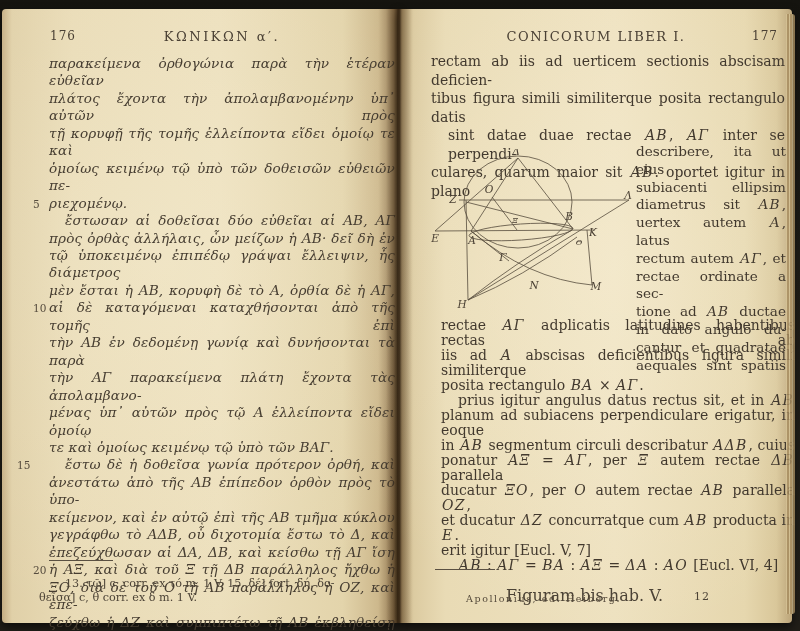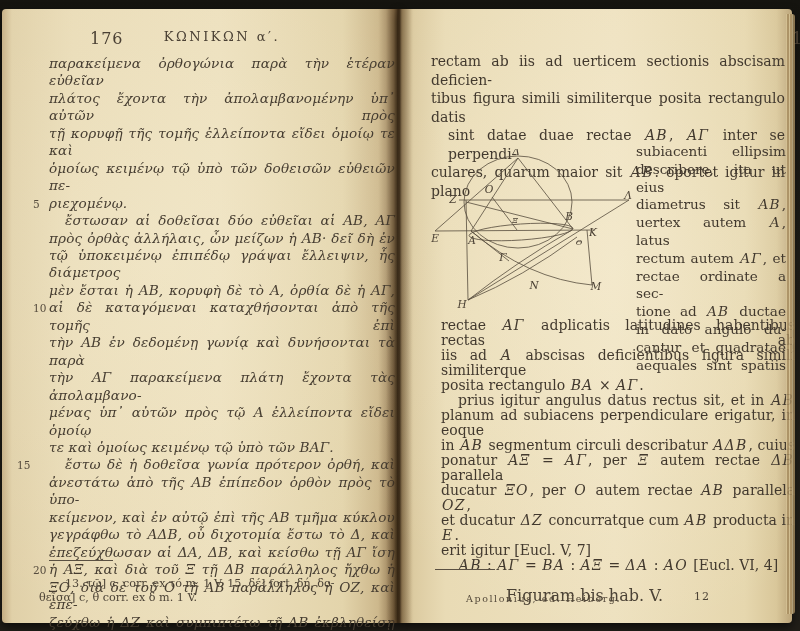--- a/index.html
+++ b/index.html
@@ -38,21 +38,21 @@
     background:repeating-linear-gradient(90deg,#d6c396 0 1.5px,#a68c5f 1.5px 3px);
     opacity:.8;border-radius:0 3px 3px 0;
   }
   .gutter-shadow{
     position:absolute;top:9px;left:386px;width:26px;height:614px;
     background:linear-gradient(90deg,rgba(60,40,15,0) 0%,rgba(60,40,15,.45) 42%,rgba(30,18,5,.75) 50%,rgba(60,40,15,.35) 60%,rgba(60,40,15,0) 100%);
     pointer-events:none;
   }
   
   .runhead{position:absolute;top:20px;left:0;right:0;height:18px;color:#4a4034;}
-  .pagenum{font-size:16px;letter-spacing:1px;margin-left:40px;}
+  .pagenum{font-size:12px;letter-spacing:1px;}
   .runtitle{font-size:13px;letter-spacing:2.5px;text-align:center;}
   
   .greek-block{
     position:absolute;left:47px;top:46px;width:346px;
     font-size:13.6px;line-height:17.45px;font-style:italic;
     color:#46地3b31;color:#463d31;letter-spacing:.15px;
   }
   .gl{position:relative;text-align:justify;text-align-last:justify;white-space:normal;}
   .gl.short{text-align-last:left;}
   .gl.indent{padding-left:16px;}
@@ -116,20 +116,21 @@
 
   <div class="fnrule" style="left:47px;top:551px;width:64px;"></div>
   <div class="fn-block" style="left:37px;top:556px;width:356px;">
       <div class="fn indent"><span>13. τῷ] c, corr. ex τό m. 1 V.    15. δέ] fort. δή.    δο-</span></div>
       <div class="fn"><span>θεῖσα] c, θ corr. ex δ m. 1 V.</span></div>
     </div>
 </div>
 
 <div class="page page-right">
   <div class="runhead">
+    <div class="runtitle" style="position:absolute;left:33px;width:330px;letter-spacing:1.5px;">CONICORUM LIBER I.</div>
     <span class="pagenum" style="position:absolute;left:354px;">177</span>
   </div>
 
   <div class="lat-block" style="left:33px;top:43px;width:354px;line-height:18.5px;">
       <div class="lat"><span>rectam ab iis ad uerticem sectionis abscisam deficien-</span></div>
       <div class="lat"><span>tibus figura simili similiterque posita rectangulo datis</span></div>
       <div class="lat indent"><span>sint datae duae rectae <span class="gk">ΑΒ</span>, <span class="gk">ΑΓ</span> inter se perpendi-</span></div>
       <div class="lat"><span>culares, quarum maior sit <span class="gk">ΑΒ</span>.  oportet igitur in plano</span></div>
     </div>
 
@@ -162,22 +163,22 @@
         <text x="595" y="227" text-anchor="middle">K</text>
         <text x="581" y="236" text-anchor="middle" class="sm">Θ</text>
         <text x="505" y="252" text-anchor="middle">Γ</text>
         <text x="536" y="280" text-anchor="middle">N</text>
         <text x="464" y="299" text-anchor="middle">H</text>
         <text x="598" y="281" text-anchor="middle">M</text>
       </g>
   </svg>
 
   <div class="lat-block" style="left:238px;top:134px;width:150px;line-height:17.8px;font-size:13.6px;">
+      <div class="cl lat-cl">describere, ita ut eius</div>
       <div class="cl lat-cl">subiacenti ellipsim</div>
-      <div class="cl lat-cl">describere, ita ut eius</div>
       <div class="cl lat-cl">diametrus sit <span class="gk">ΑΒ</span>,</div>
       <div class="cl lat-cl">uertex autem <span class="gk">Α</span>, latus</div>
       <div class="cl lat-cl">rectum autem <span class="gk">ΑΓ</span>, et</div>
       <div class="cl lat-cl">rectae ordinate a sec-</div>
       <div class="cl lat-cl">tione ad <span class="gk">ΑΒ</span> ductae</div>
       <div class="cl lat-cl">in dato angulo du-</div>
       <div class="cl lat-cl">cantur et quadratae</div>
       <div class="cl lat-cl">aequales sint spatiis</div>
     </div>
 

